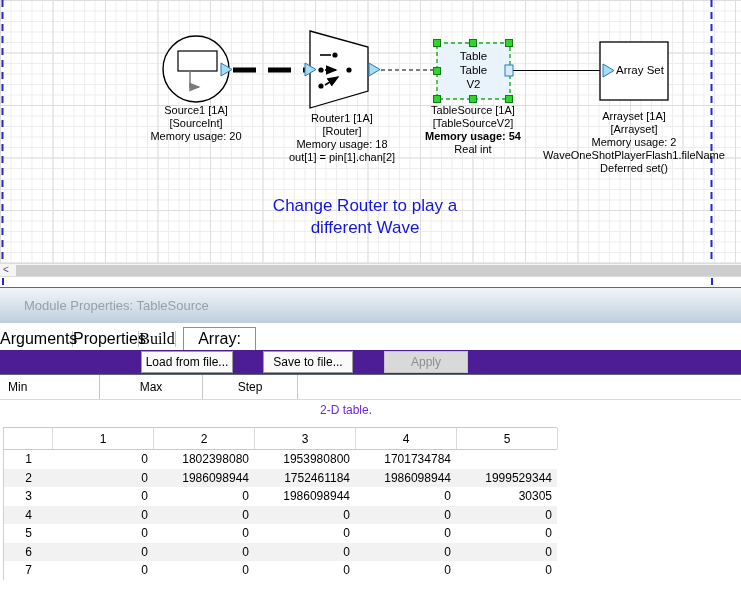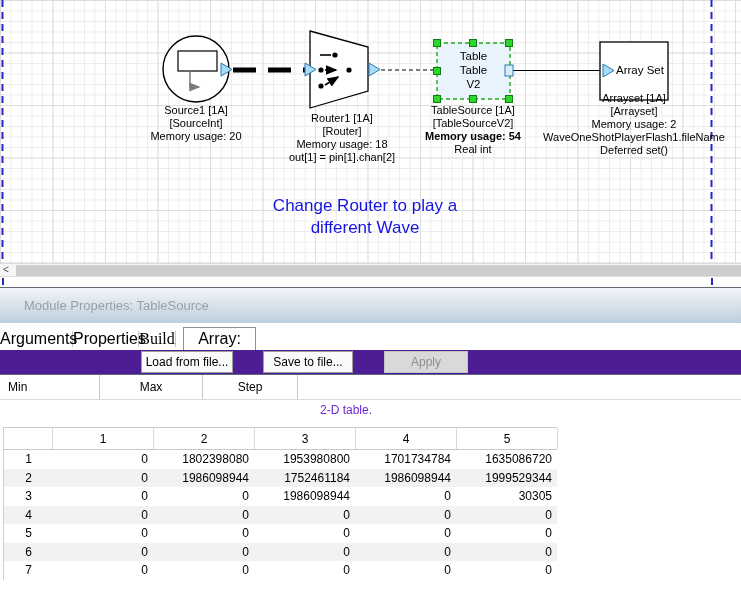--- a/index.html
+++ b/index.html
@@ -163,21 +163,21 @@
     <div>[Router]</div>
     <div>Memory usage: 18</div>
     <div>out[1] = pin[1].chan[2]</div>
   </div>
   <div class="blabel" style="left:473px;top:104px;">
     <div>TableSource [1A]</div>
     <div>[TableSourceV2]</div>
     <div class="bold">Memory usage: 54</div>
     <div>Real int</div>
   </div>
-  <div class="blabel" style="left:634px;top:92px;text-align:center;">
+  <div class="blabel" style="left:634px;top:110px;text-align:center;">
     <div>Arrayset [1A]</div>
     <div>[Arrayset]</div>
     <div>Memory usage: 2</div>
     <div>WaveOneShotPlayerFlash1.fileName</div>
     <div>Deferred set()</div>
   </div>
 
   <div class="annotation">
     <div>Change Router to play a</div>
     <div>different Wave</div>
@@ -227,21 +227,20 @@
       <div class="gcell ghead">4</div>
       <div class="gcell ghead">5</div>
     </div>
   <div>
       <div class="grow">
         <div class="gcell glabel">1</div>
         <div class="gcell gval">0</div>
         <div class="gcell gval">1802398080</div>
         <div class="gcell gval">1953980800</div>
         <div class="gcell gval">1701734784</div>
-        <div class="gcell gval">1635086720</div>
       </div>
       <div class="grow alt">
         <div class="gcell glabel">2</div>
         <div class="gcell gval">0</div>
         <div class="gcell gval">1986098944</div>
         <div class="gcell gval">1752461184</div>
         <div class="gcell gval">1986098944</div>
         <div class="gcell gval">1999529344</div>
       </div>
       <div class="grow">

